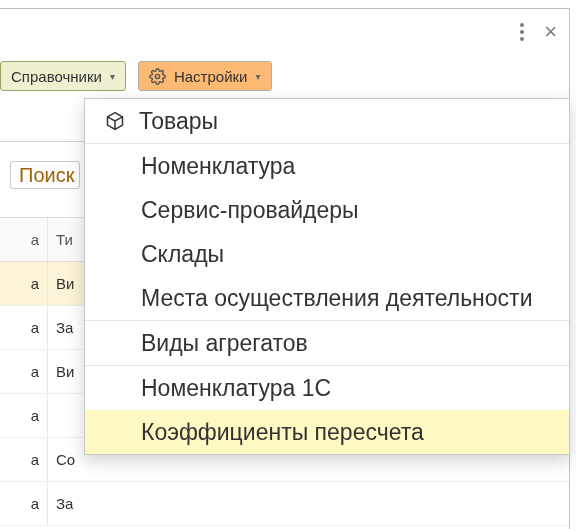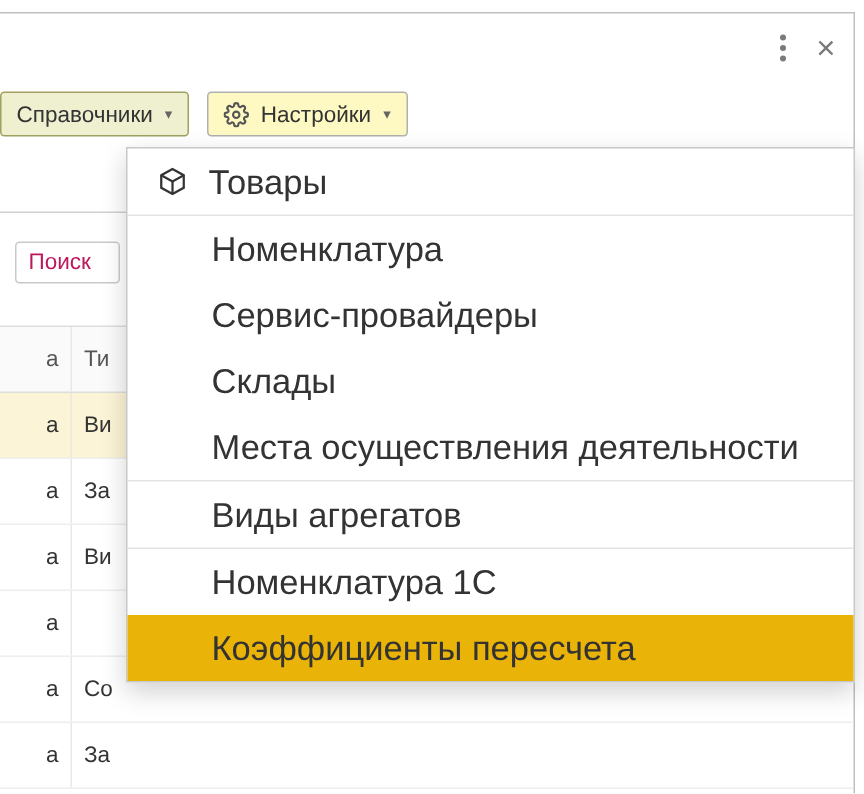--- a/index.html
+++ b/index.html
@@ -39,21 +39,21 @@
     padding: 6px 14px 12px 0;
   }
   .btn {
     display: flex;
     align-items: center;
     gap: 8px;
     height: 30px;
     padding: 0 10px;
     border: 1px solid #b0b0b0;
     border-radius: 3px;
-    background: #fef9c3;
+    background: #fdba74;
     cursor: pointer;
     font-size: 15px;
     color: #333;
   }
   .btn.pressed {
     background: #eef0cf;
     border-color: #a0a060;
   }
   .btn-caret { font-size: 10px; color: #666; }
   .gear { width: 17px; height: 17px; }
@@ -61,22 +61,22 @@
   .body-area { position: relative; }
   .hr-top { position: absolute; left: 0; right: 0; top: 38px; border-top: 1px solid #d0d0d0; }
 
   .search-stub {
     position: absolute;
     top: 58px; left: 10px;
     width: 70px; height: 28px;
     border: 1px solid #c9c9c9;
     border-radius: 3px;
     padding: 0 8px;
-    color: #be185d;
-    font-size: 15px;
+    color: #a16207;
+    font-size: 20px;
     line-height: 26px;
     white-space: nowrap;
     overflow: hidden;
   }
 
   .table {
     position: absolute;
     top: 114px; left: 0; right: 0;
     border-top: 1px solid #ddd;
   }
@@ -113,21 +113,21 @@
     display: flex;
     align-items: center;
     height: 44px;
     padding: 0 16px 0 56px;
     font-size: 23px;
     color: #333;
     cursor: pointer;
     position: relative;
   }
   .menu-item.with-icon { padding-left: 20px; gap: 14px; }
-  .menu-item.highlight { background: #eab308; }
+  .menu-item.highlight { background: #fef9c3; }
   .cube { width: 20px; height: 20px; flex: none; }
 </style>
 </head>
 <body>
 
 <div class="frame">
   <div class="titlebar">
     <div class="title-icon dots">
       <span></span>
         <span></span>

